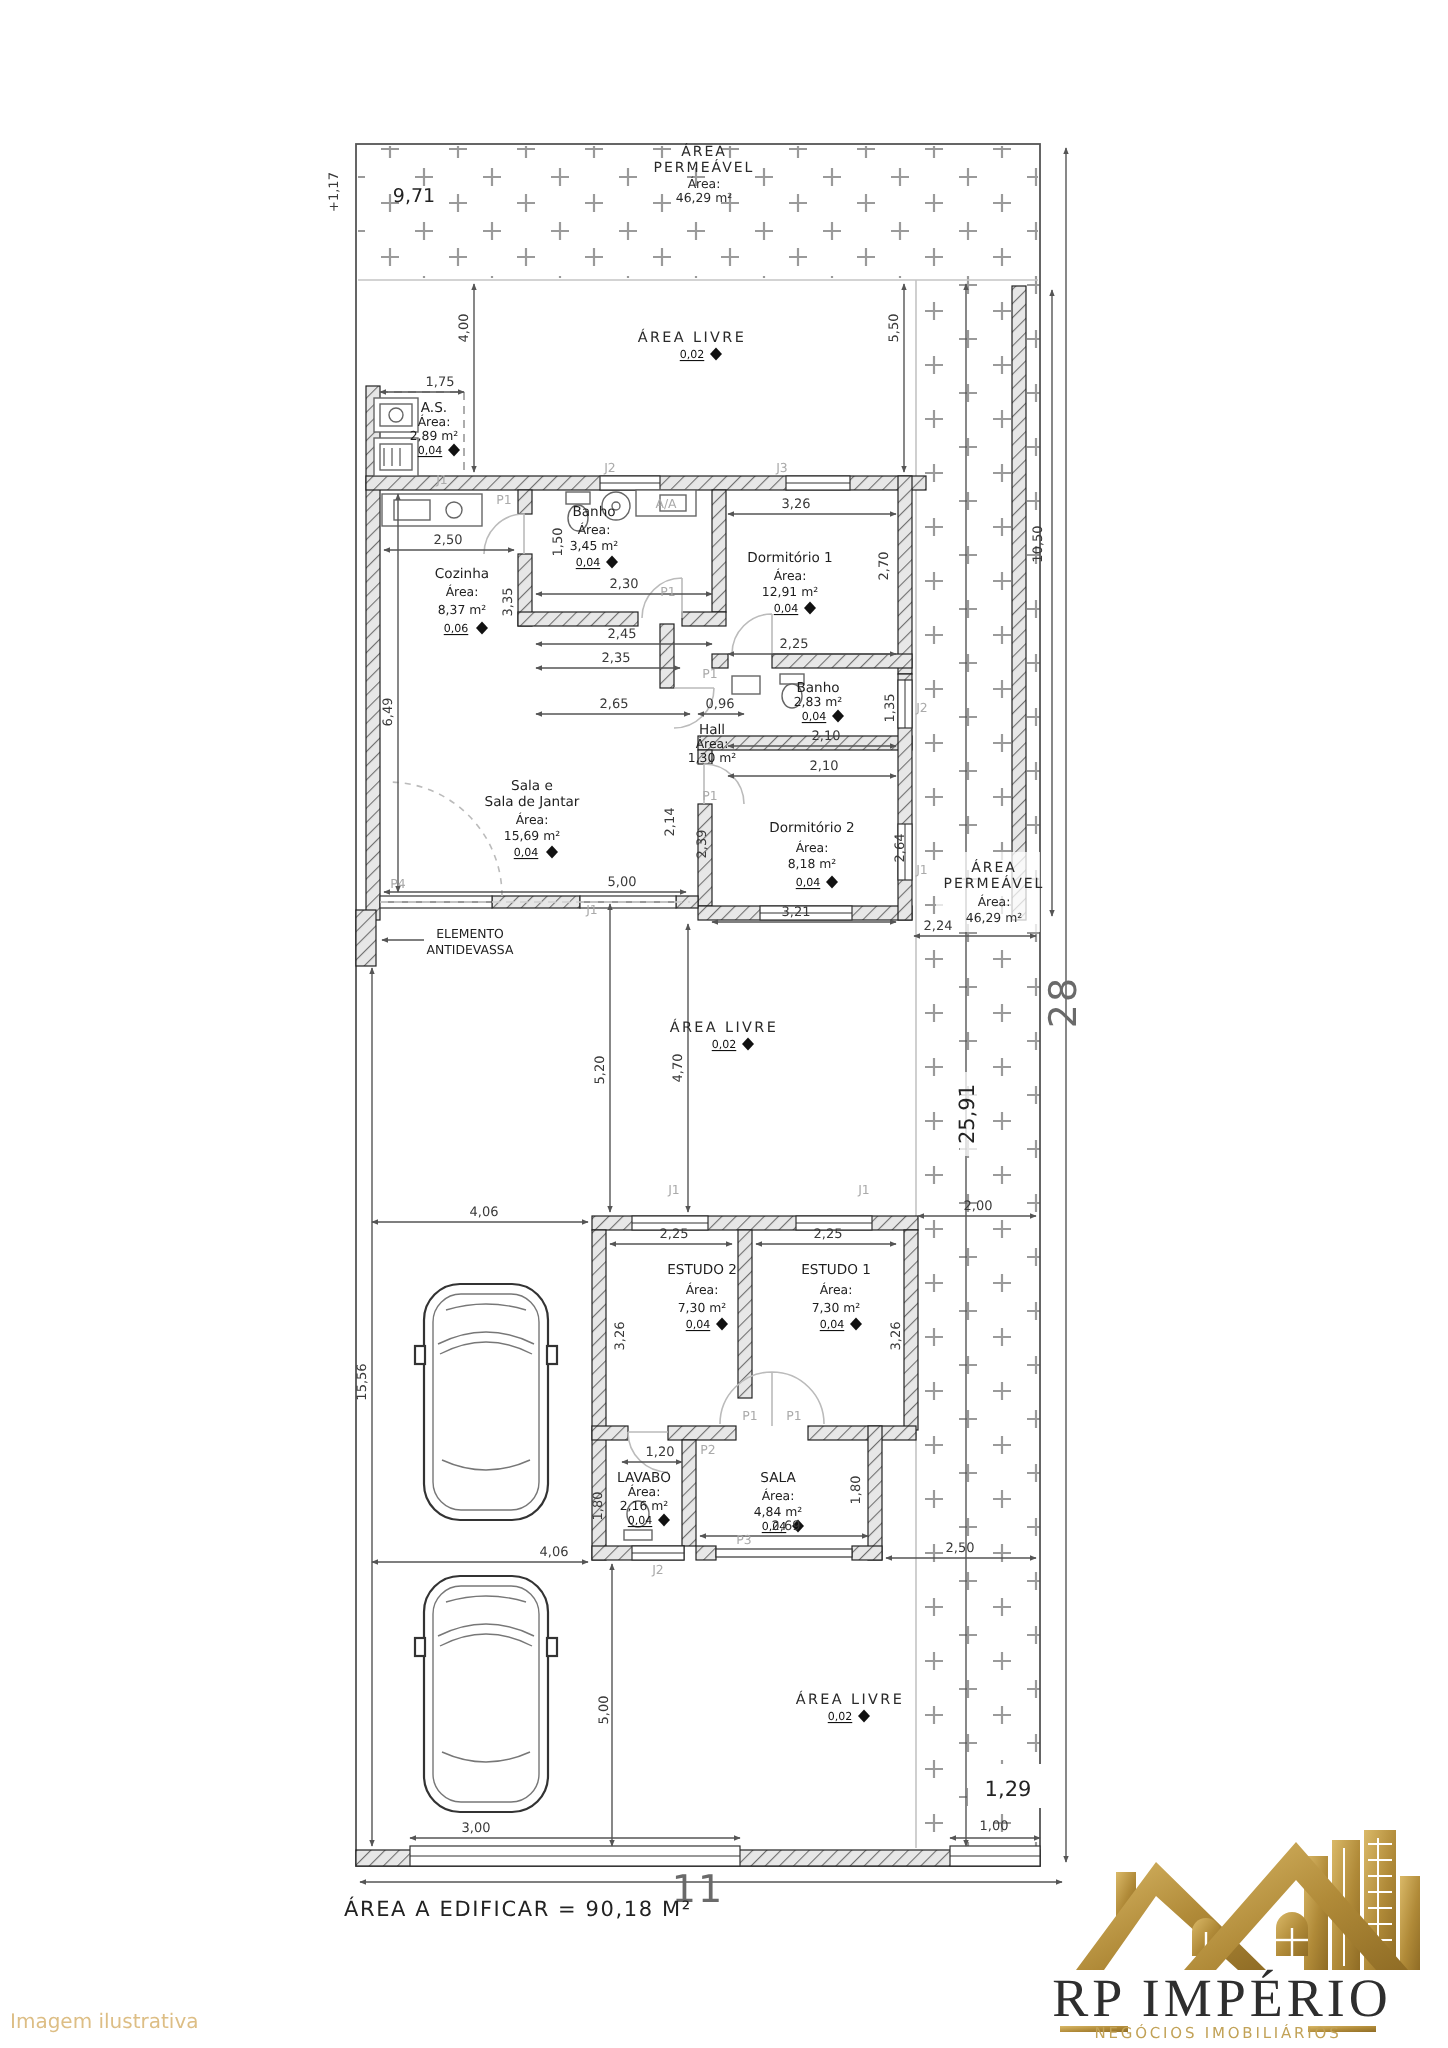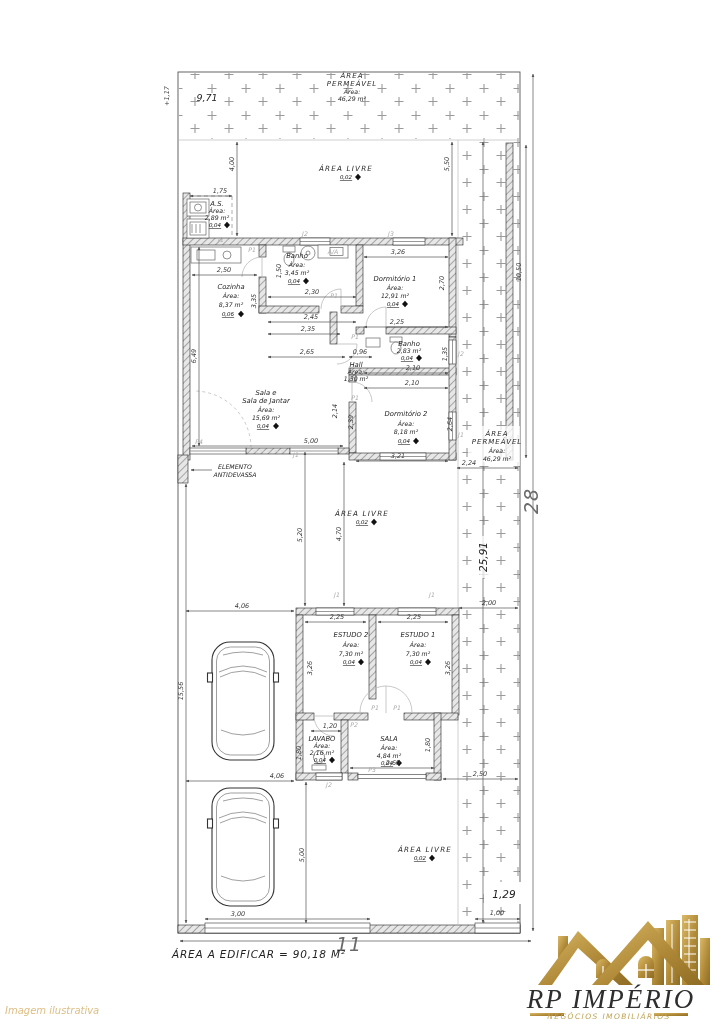--- a/index.html
+++ b/index.html
@@ -1,17 +1,17 @@
 <!DOCTYPE html>
 <html><head>
 <meta charset="utf-8">
 <style>
   html,body{margin:0;padding:0;background:#fff;}
   .sheet{position:relative;width:724px;height:1024px;background:#fff;overflow:hidden;
-         font-family:"DejaVu Sans",sans-serif;font-style:italic;}
+         font-family:"DejaVu Sans",sans-serif;}
   svg{position:absolute;left:0;top:0;}
   text{font-family:"DejaVu Sans",sans-serif;fill:#2e2e2e;}
   .dim{font-size:6.5px;fill:#3a3a3a;text-anchor:middle;}
   .d9{font-size:9.5px;fill:#222;}
   .dm{font-size:10.5px;fill:#222;}
   .big{font-size:19px;fill:#6a6a6a;letter-spacing:1px;}
   .rn{font-size:6.8px;fill:#1e1e1e;text-anchor:middle;}
   .ra{font-size:6.2px;fill:#1e1e1e;text-anchor:middle;}
   .lvl{font-size:5.5px;fill:#111;text-anchor:middle;text-decoration:underline;}
   .al{font-size:7.2px;fill:#2a2a2a;letter-spacing:1.2px;text-anchor:middle;}

